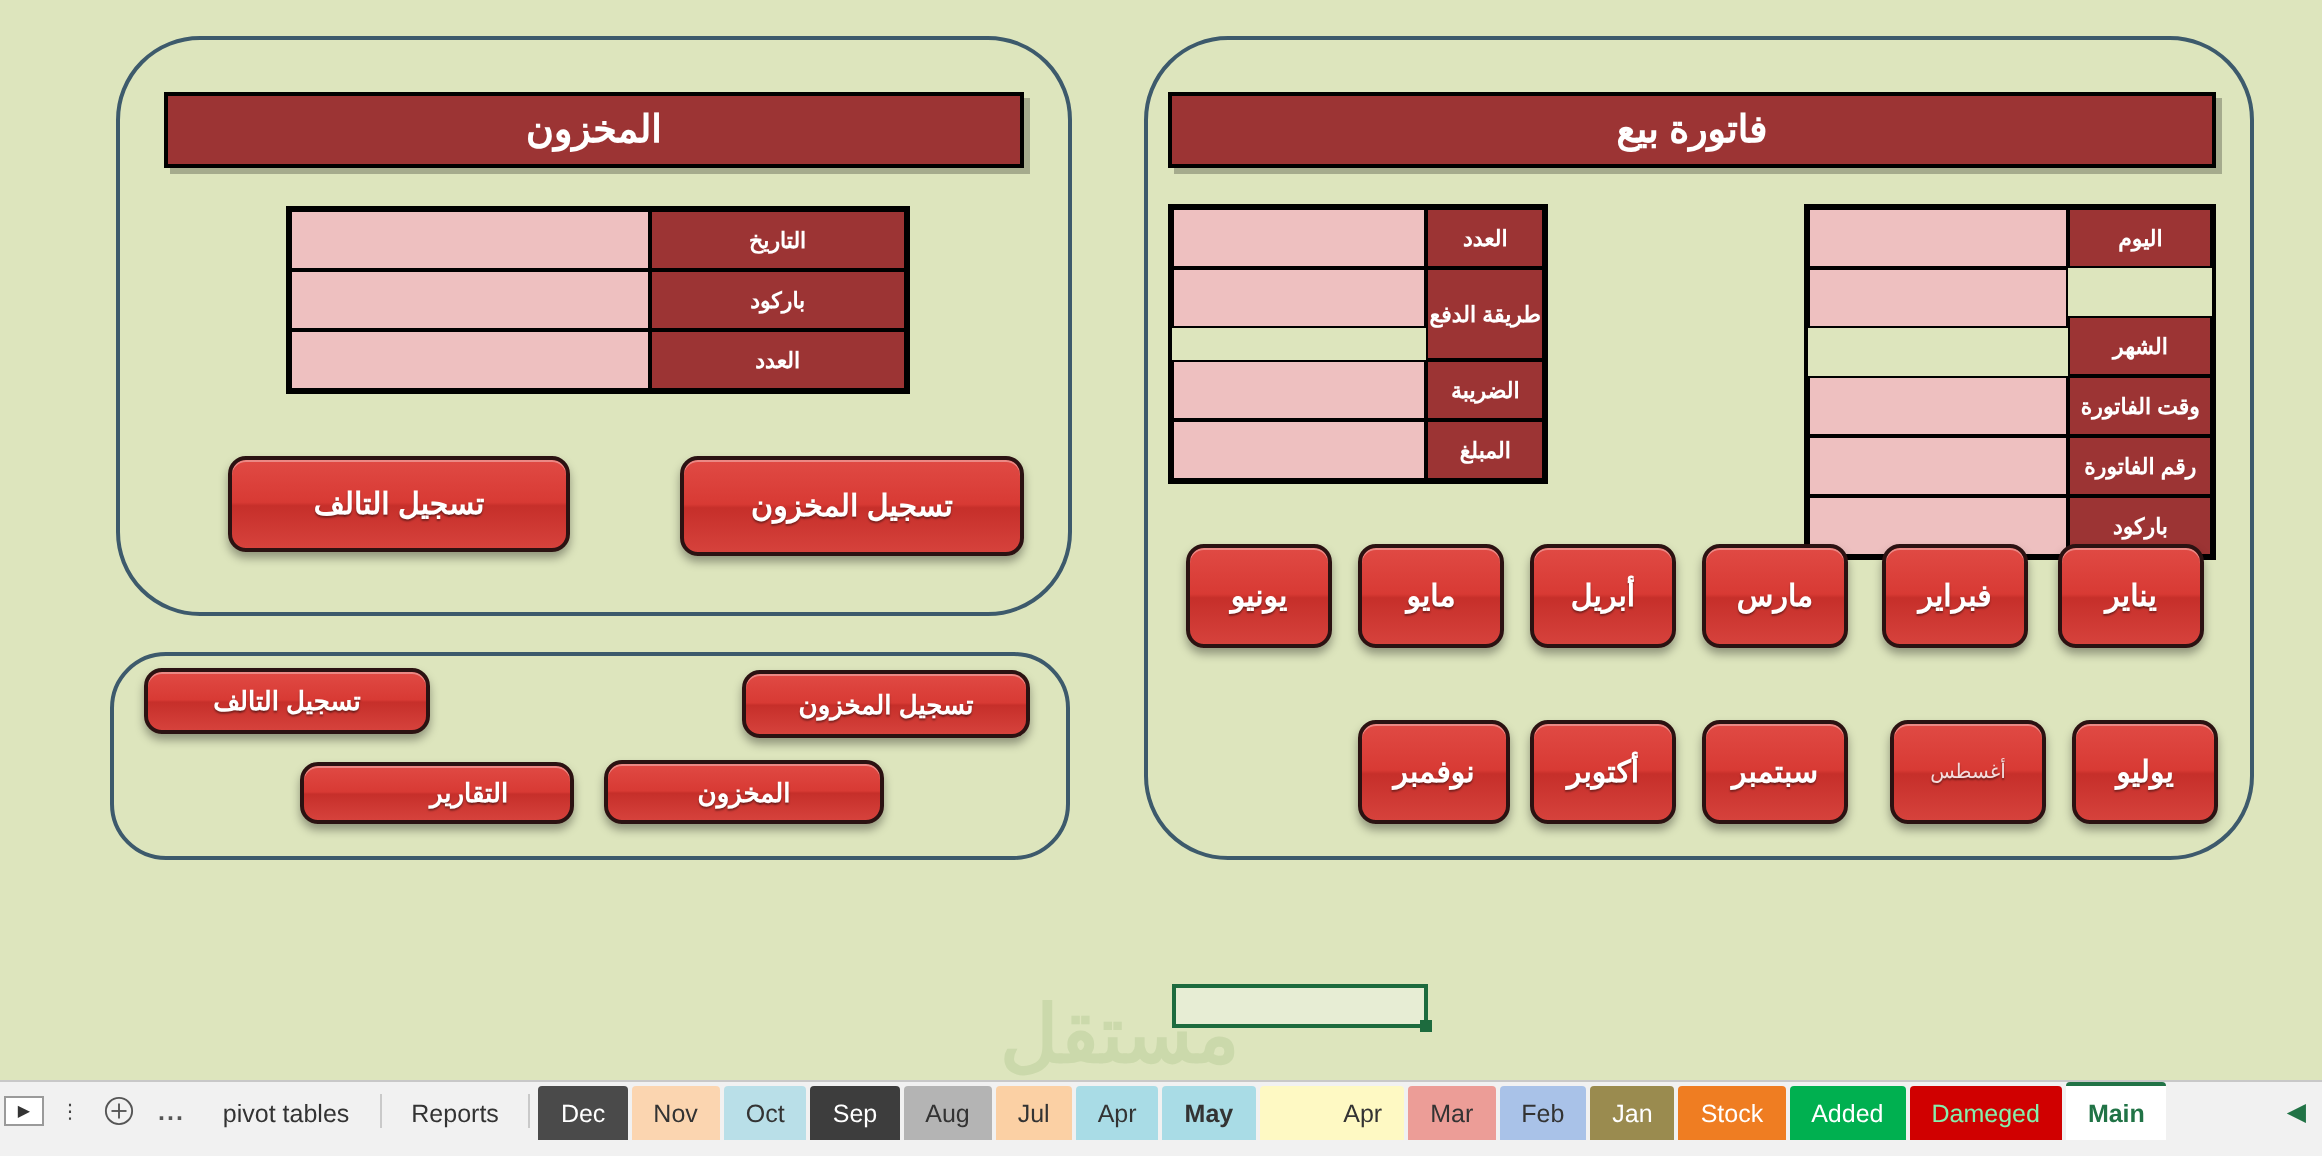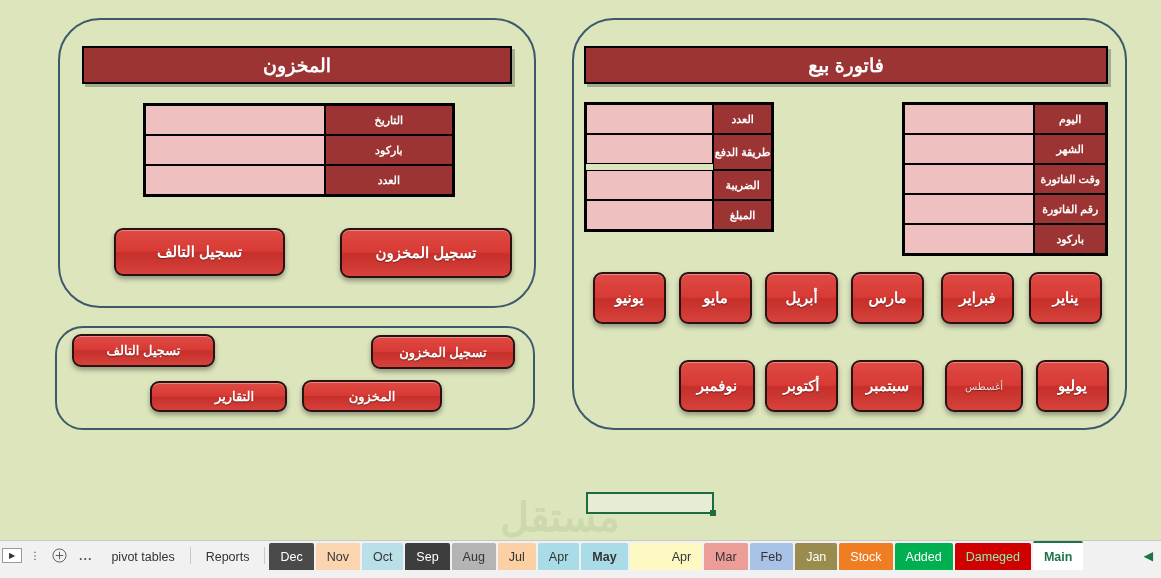--- a/index.html
+++ b/index.html
@@ -233,40 +233,40 @@
   <div class="banner" style="left:584px; top:46px; width:524px; height:38px;">
     <span>فاتورة بيع</span>
   </div>
 
   <div class="xtable" style="left:584px; top:102px; width:190px;">
     <div class="xrow">
       <div class="xlabel" style="width:60px; height:30px;">العدد</div>
       <div class="xvalue" style="width:130px; height:30px;"></div>
     </div>
     <div class="xrow">
-      <div class="xlabel" style="width:60px; height:36px;">طريقة الدفع</div>
+      <div class="xlabel" style="width:60px; height:46px;">طريقة الدفع</div>
       <div class="xvalue" style="width:130px; height:30px;"></div>
     </div>
     <div class="xrow">
       <div class="xlabel" style="width:60px; height:30px;">الضريبة</div>
       <div class="xvalue" style="width:130px; height:30px;"></div>
     </div>
     <div class="xrow">
       <div class="xlabel" style="width:60px; height:30px;">المبلغ</div>
       <div class="xvalue" style="width:130px; height:30px;"></div>
     </div>
   </div>
 
   <div class="xtable" style="left:902px; top:102px; width:206px;">
     <div class="xrow">
       <div class="xlabel" style="width:73px; height:30px;">اليوم</div>
       <div class="xvalue" style="width:133px; height:30px;"></div>
     </div>
     <div class="xrow">
-      <div class="xlabel" style="width:73px; height:30px;">الشهر</div>
+      <div class="xlabel" style="width:73px; height:30px;margin-top:24px;">الشهر</div>
       <div class="xvalue" style="width:133px; height:30px;"></div>
     </div>
     <div class="xrow">
       <div class="xlabel" style="width:73px; height:30px;">وقت الفاتورة</div>
       <div class="xvalue" style="width:133px; height:30px;"></div>
     </div>
     <div class="xrow">
       <div class="xlabel" style="width:73px; height:30px;">رقم الفاتورة</div>
       <div class="xvalue" style="width:133px; height:30px;"></div>
     </div>

